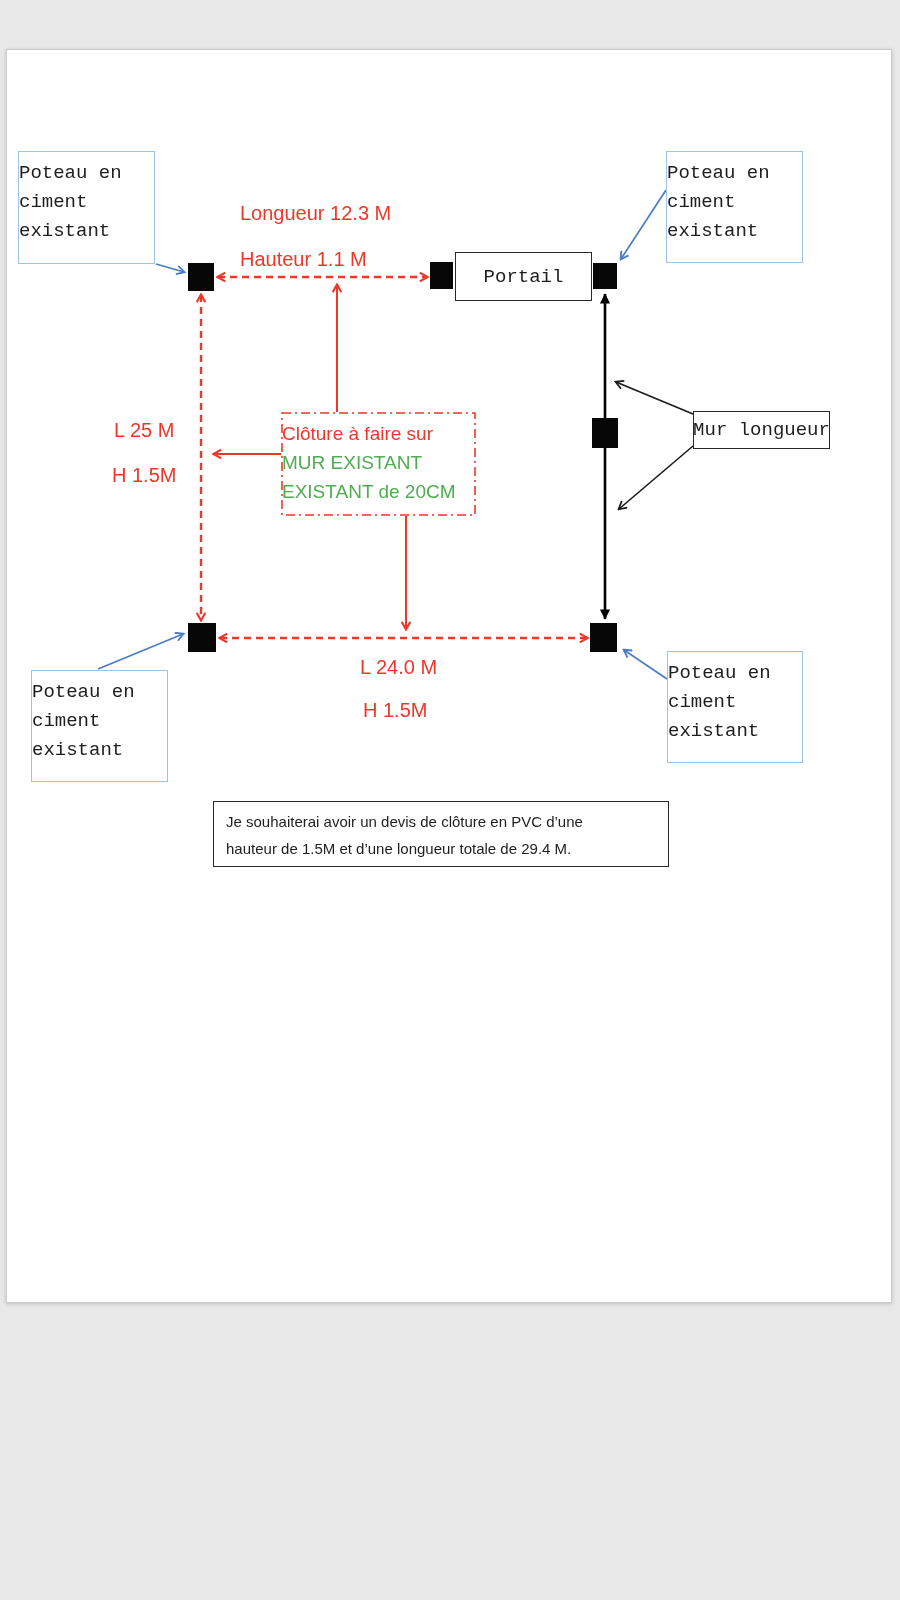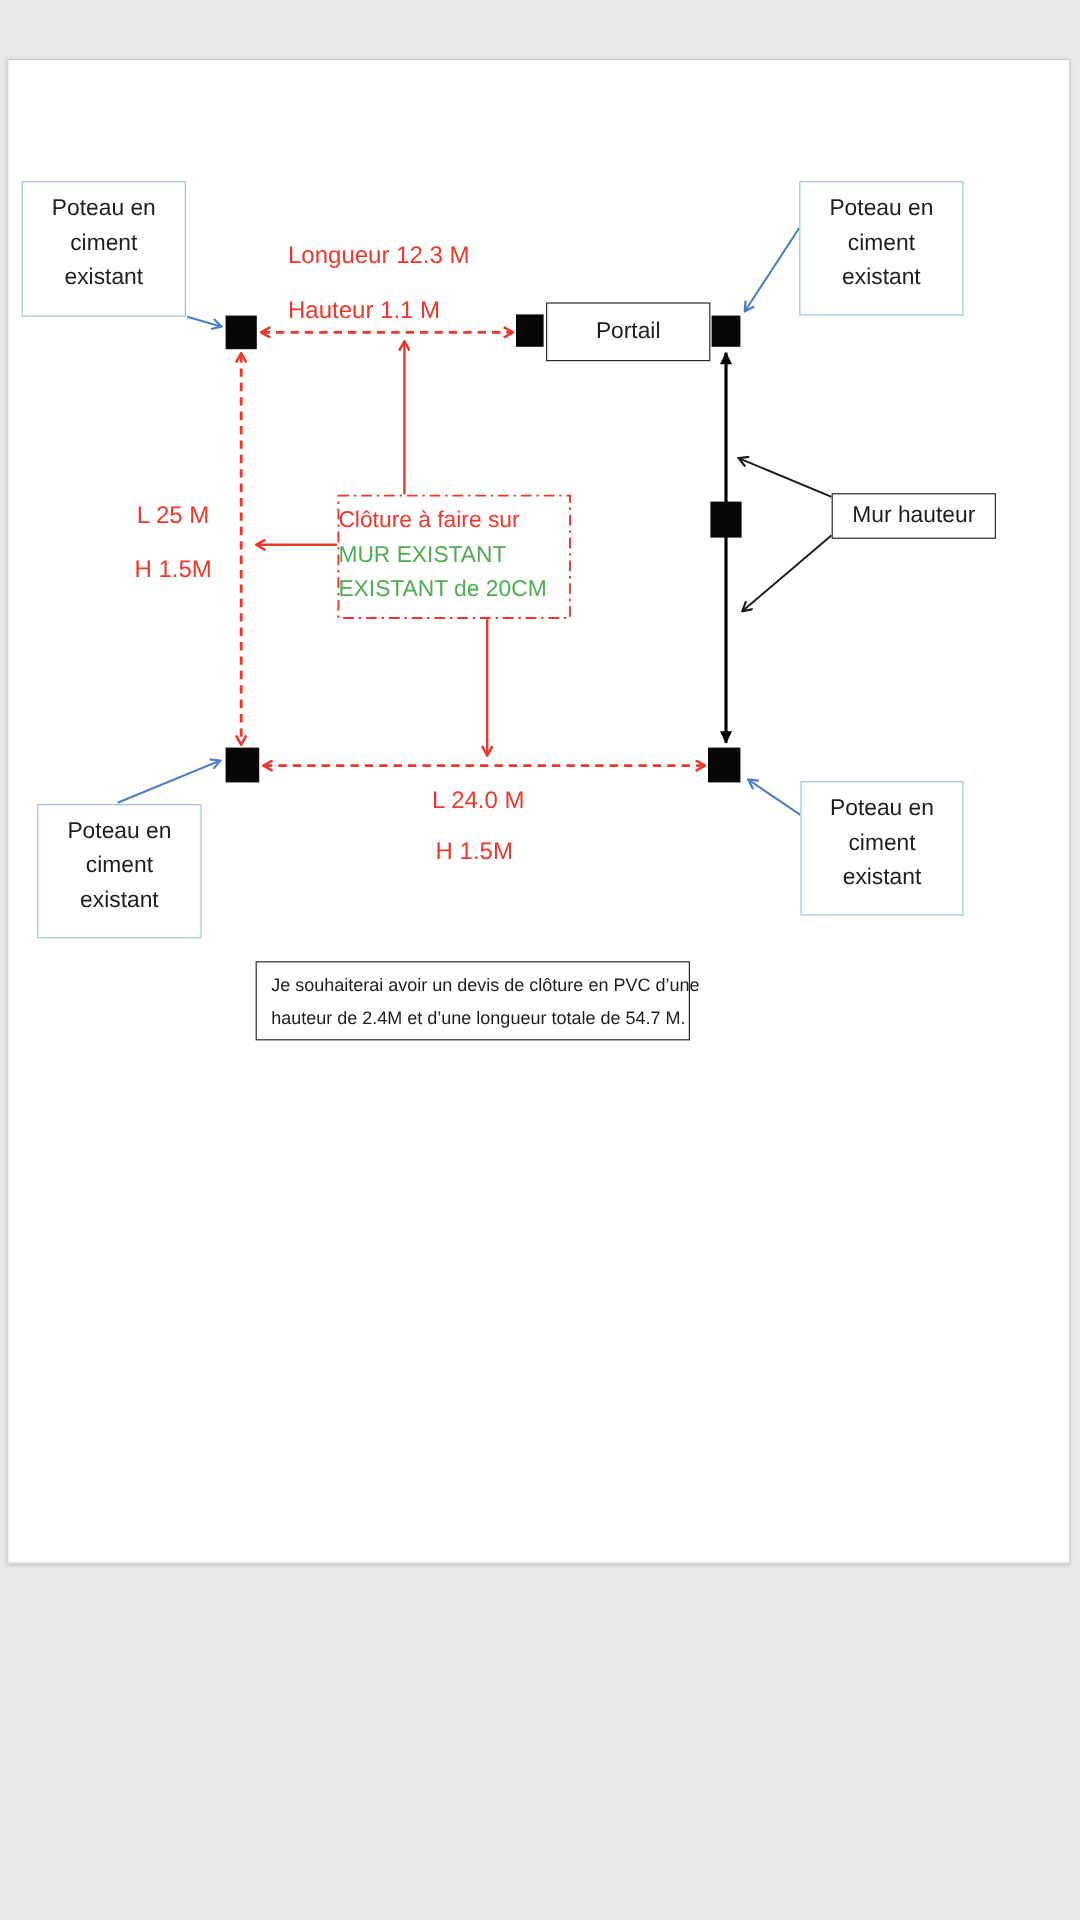--- a/index.html
+++ b/index.html
@@ -37,22 +37,22 @@
   .ln-black-thin{stroke:#1a1a1a;stroke-width:1.6;fill:none;}
   .ln-blue{stroke:var(--blue-arrow);stroke-width:1.7;fill:none;}
   .note-border{stroke:var(--red);stroke-width:1.6;fill:none;stroke-dasharray:9 4 2 4;}
   .mk-red{fill:none;stroke:var(--red);stroke-width:1.9;}
   .mk-blue{fill:none;stroke:var(--blue-arrow);stroke-width:1.7;}
   .mk-blackv{fill:none;stroke:#1a1a1a;stroke-width:1.6;}
   .mk-blackfill{fill:#000;stroke:none;}
   .label-box{
     position:absolute;
     background:var(--paper);
-    text-align:center;
     white-space:nowrap;
+    font-family:Liberation Mono, monospace;
   }
   .pbox{
     border:1.5px solid var(--blue-border);
     font-size:19px;
     line-height:29px;
     padding-top:7px;
   }
   .kbox{
     border:1.5px solid #2a2a2a;
     font-size:19px;
@@ -148,36 +148,36 @@
     <div>Poteau en</div>
     <div>ciment</div>
     <div>existant</div>
   </div>
 
   <div class="label-box kbox" style="left:455px;top:252px;width:137px;height:49px">
     <span>Portail</span>
   </div>
 
   <div class="label-box kbox" style="left:693px;top:411px;width:137px;height:38px">
-    <span>Mur hauteur</span>
+    <span>Mur longueur</span>
   </div>
 
   <div class="dim" style="left:240px;top:202px;width:170px">Longueur 12.3 M</div>
   <div class="dim" style="left:240px;top:248px;width:170px">Hauteur 1.1 M</div>
 
   <div class="dim" style="left:114px;top:419px;width:80px">L 25 M</div>
   <div class="dim" style="left:112px;top:464px;width:85px">H 1.5M</div>
 
   <div class="dim" style="left:360px;top:656px;width:90px">L 24.0 M</div>
   <div class="dim" style="left:363px;top:699px;width:85px">H 1.5M</div>
 
   <div class="note-text" style="left:282px;top:413px;width:193px;height:102px">
     <div class="red">Clôture à faire sur</div>
     <div class="green">MUR EXISTANT</div>
     <div class="green">EXISTANT de 20CM</div>
   </div>
 
-  <div class="devis" style="left:213px;top:801px;width:362px;height:66px">
+  <div class="devis" style="left:213px;top:801px;width:456px;height:66px">
     <div>Je souhaiterai avoir un devis de clôture en PVC d’une</div>
-    <div>hauteur de 2.4M et d’une longueur totale de 54.7 M.</div>
+    <div>hauteur de 1.5M et d’une longueur totale de 29.4 M.</div>
   </div>
 
 </div>
 
 </body></html>

